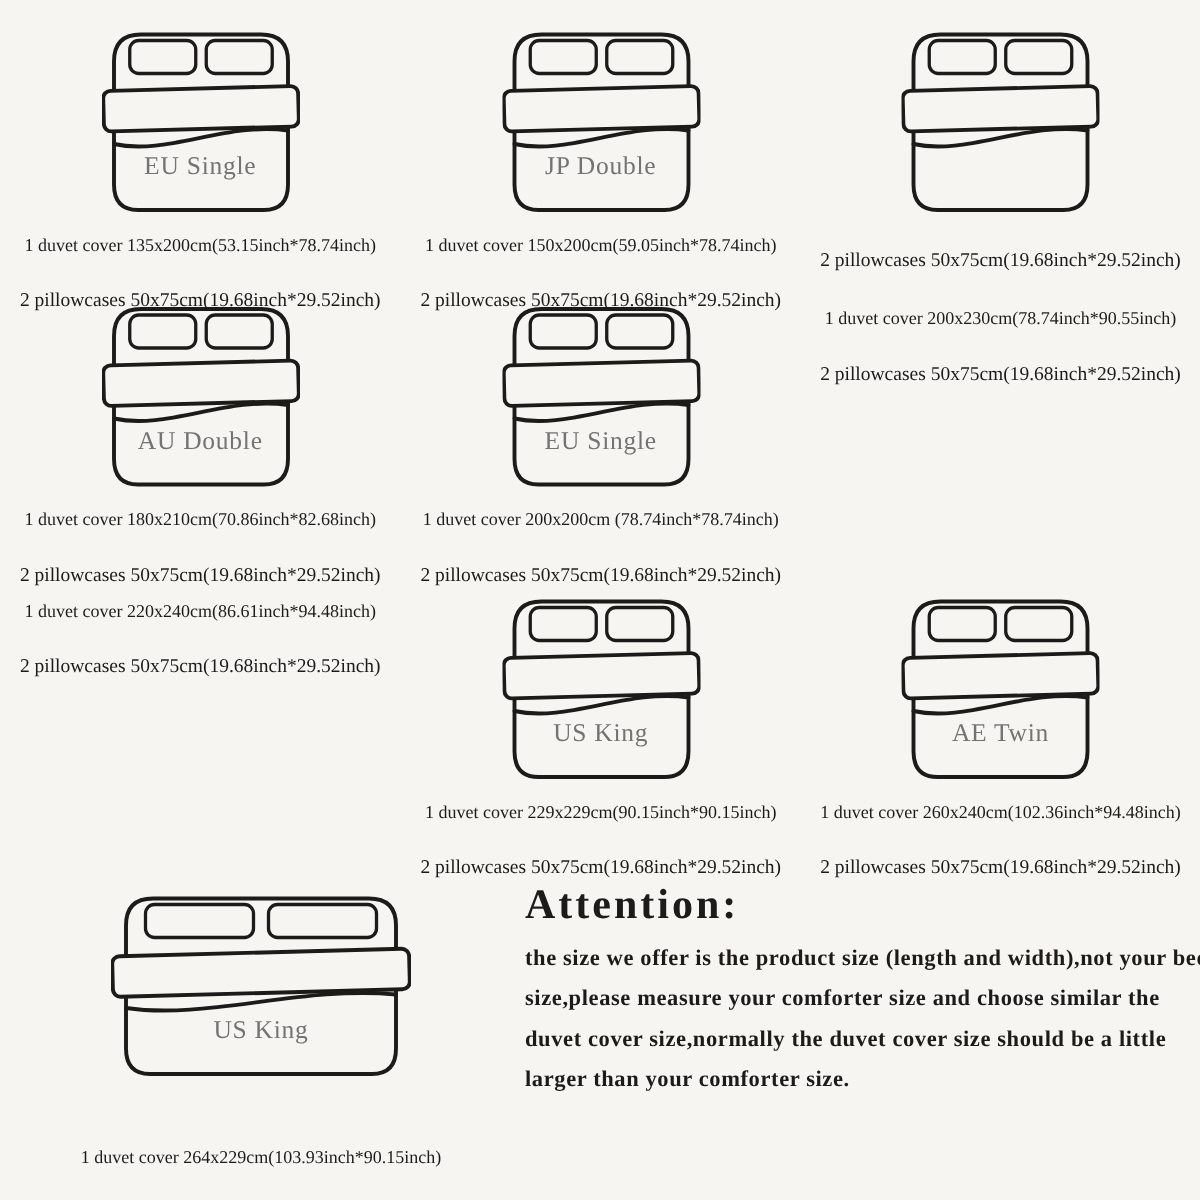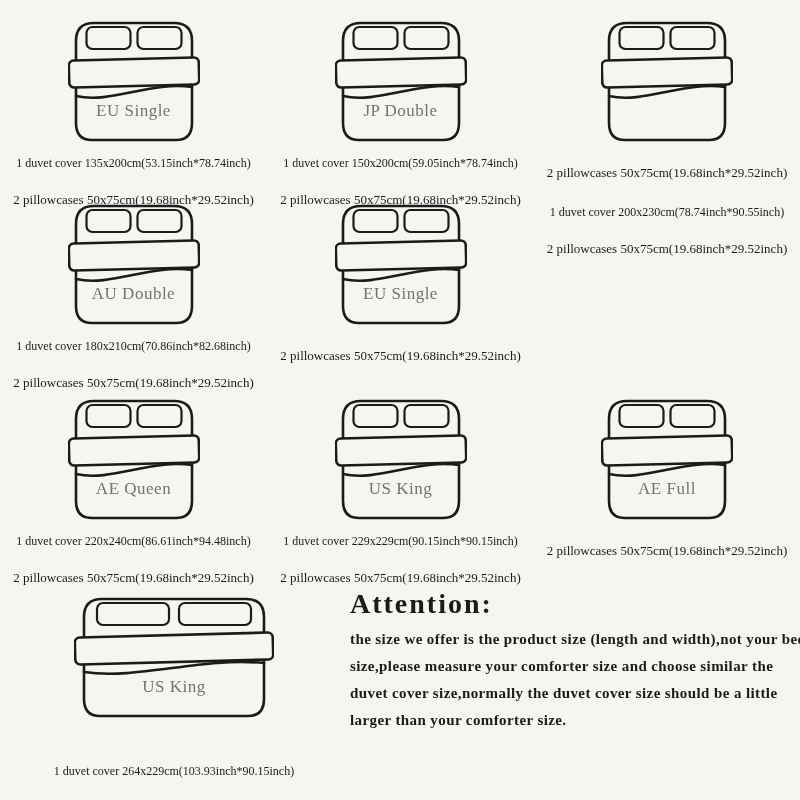--- a/index.html
+++ b/index.html
@@ -127,43 +127,31 @@
                 <path d="M 8 66 L 8 31 Q 8 13 26 13 L 106 13 Q 124 13 124 31 L 124 66 Z"></path>
                 <rect stroke-width="2.2" x="18.5" y="17" width="44" height="22" rx="6"></rect>
                 <rect stroke-width="2.2" x="69.5" y="17" width="44" height="22" rx="6"></rect>
                 <path d="M 8 58 L 8 113 Q 8 130 24 130 L 108 130 Q 124 130 124 113 L 124 58 Z"></path>
                 <path fill="none" d="M 8 86 C 42.8 94 83.4 71 124 77"></path>
                 <rect x="1" y="49" width="130" height="27" rx="5" transform="rotate(-1.5 66 62)"></rect>
               </g>
             </svg></div>
         <div class="bed-label">EU Single</div>
       </div>
+      <div class="duvet-line">1 duvet cover 200x200cm (78.74inch*78.74inch)</div>
       <div class="pillow-line">2 pillowcases 50x75cm(19.68inch*29.52inch)</div>
     </div>
     <div class="cell">
       <div class="duvet-line">1 duvet cover 200x230cm(78.74inch*90.55inch)</div>
       <div class="pillow-line">2 pillowcases 50x75cm(19.68inch*29.52inch)</div>
     </div>
   </div>
 
   <div class="size-row r3">
     <div class="cell">
-      <div class="bed-wrap">
-        <div class="bed-art"><svg width="132" height="134" viewBox="0 0 132 134">
-              <g fill="#f6f5f2" stroke="#1d1b1a" stroke-width="2.6" stroke-linejoin="round" stroke-linecap="round">
-                <path d="M 8 66 L 8 31 Q 8 13 26 13 L 106 13 Q 124 13 124 31 L 124 66 Z"></path>
-                <rect stroke-width="2.2" x="18.5" y="17" width="44" height="22" rx="6"></rect>
-                <rect stroke-width="2.2" x="69.5" y="17" width="44" height="22" rx="6"></rect>
-                <path d="M 8 58 L 8 113 Q 8 130 24 130 L 108 130 Q 124 130 124 113 L 124 58 Z"></path>
-                <path fill="none" d="M 8 86 C 42.8 94 83.4 71 124 77"></path>
-                <rect x="1" y="49" width="130" height="27" rx="5" transform="rotate(-1.5 66 62)"></rect>
-              </g>
-            </svg></div>
-        <div class="bed-label">AE Queen</div>
-      </div>
       <div class="duvet-line">1 duvet cover 220x240cm(86.61inch*94.48inch)</div>
       <div class="pillow-line">2 pillowcases 50x75cm(19.68inch*29.52inch)</div>
     </div>
     <div class="cell">
       <div class="bed-wrap">
         <div class="bed-art"><svg width="132" height="134" viewBox="0 0 132 134">
               <g fill="#f6f5f2" stroke="#1d1b1a" stroke-width="2.6" stroke-linejoin="round" stroke-linecap="round">
                 <path d="M 8 66 L 8 31 Q 8 13 26 13 L 106 13 Q 124 13 124 31 L 124 66 Z"></path>
                 <rect stroke-width="2.2" x="18.5" y="17" width="44" height="22" rx="6"></rect>
                 <rect stroke-width="2.2" x="69.5" y="17" width="44" height="22" rx="6"></rect>
@@ -182,22 +170,23 @@
         <div class="bed-art"><svg width="132" height="134" viewBox="0 0 132 134">
               <g fill="#f6f5f2" stroke="#1d1b1a" stroke-width="2.6" stroke-linejoin="round" stroke-linecap="round">
                 <path d="M 8 66 L 8 31 Q 8 13 26 13 L 106 13 Q 124 13 124 31 L 124 66 Z"></path>
                 <rect stroke-width="2.2" x="18.5" y="17" width="44" height="22" rx="6"></rect>
                 <rect stroke-width="2.2" x="69.5" y="17" width="44" height="22" rx="6"></rect>
                 <path d="M 8 58 L 8 113 Q 8 130 24 130 L 108 130 Q 124 130 124 113 L 124 58 Z"></path>
                 <path fill="none" d="M 8 86 C 42.8 94 83.4 71 124 77"></path>
                 <rect x="1" y="49" width="130" height="27" rx="5" transform="rotate(-1.5 66 62)"></rect>
               </g>
             </svg></div>
-        <div class="bed-label">AE Full</div>
-      </div>
+        <div class="bed-label">AE Twin</div>
+      </div>
+      <div class="duvet-line">1 duvet cover 260x240cm(102.36inch*94.48inch)</div>
       <div class="pillow-line">2 pillowcases 50x75cm(19.68inch*29.52inch)</div>
     </div>
   </div>
 
   <div class="bottom-row">
     <div class="cell">
       <div class="bed-wrap wide">
         <div class="bed-art"><svg width="200" height="134" viewBox="0 0 200 134">
               <g fill="#f6f5f2" stroke="#1d1b1a" stroke-width="2.6" stroke-linejoin="round" stroke-linecap="round">
                 <path d="M 10 66 L 10 31 Q 10 13 28 13 L 172 13 Q 190 13 190 31 L 190 66 Z"></path>

